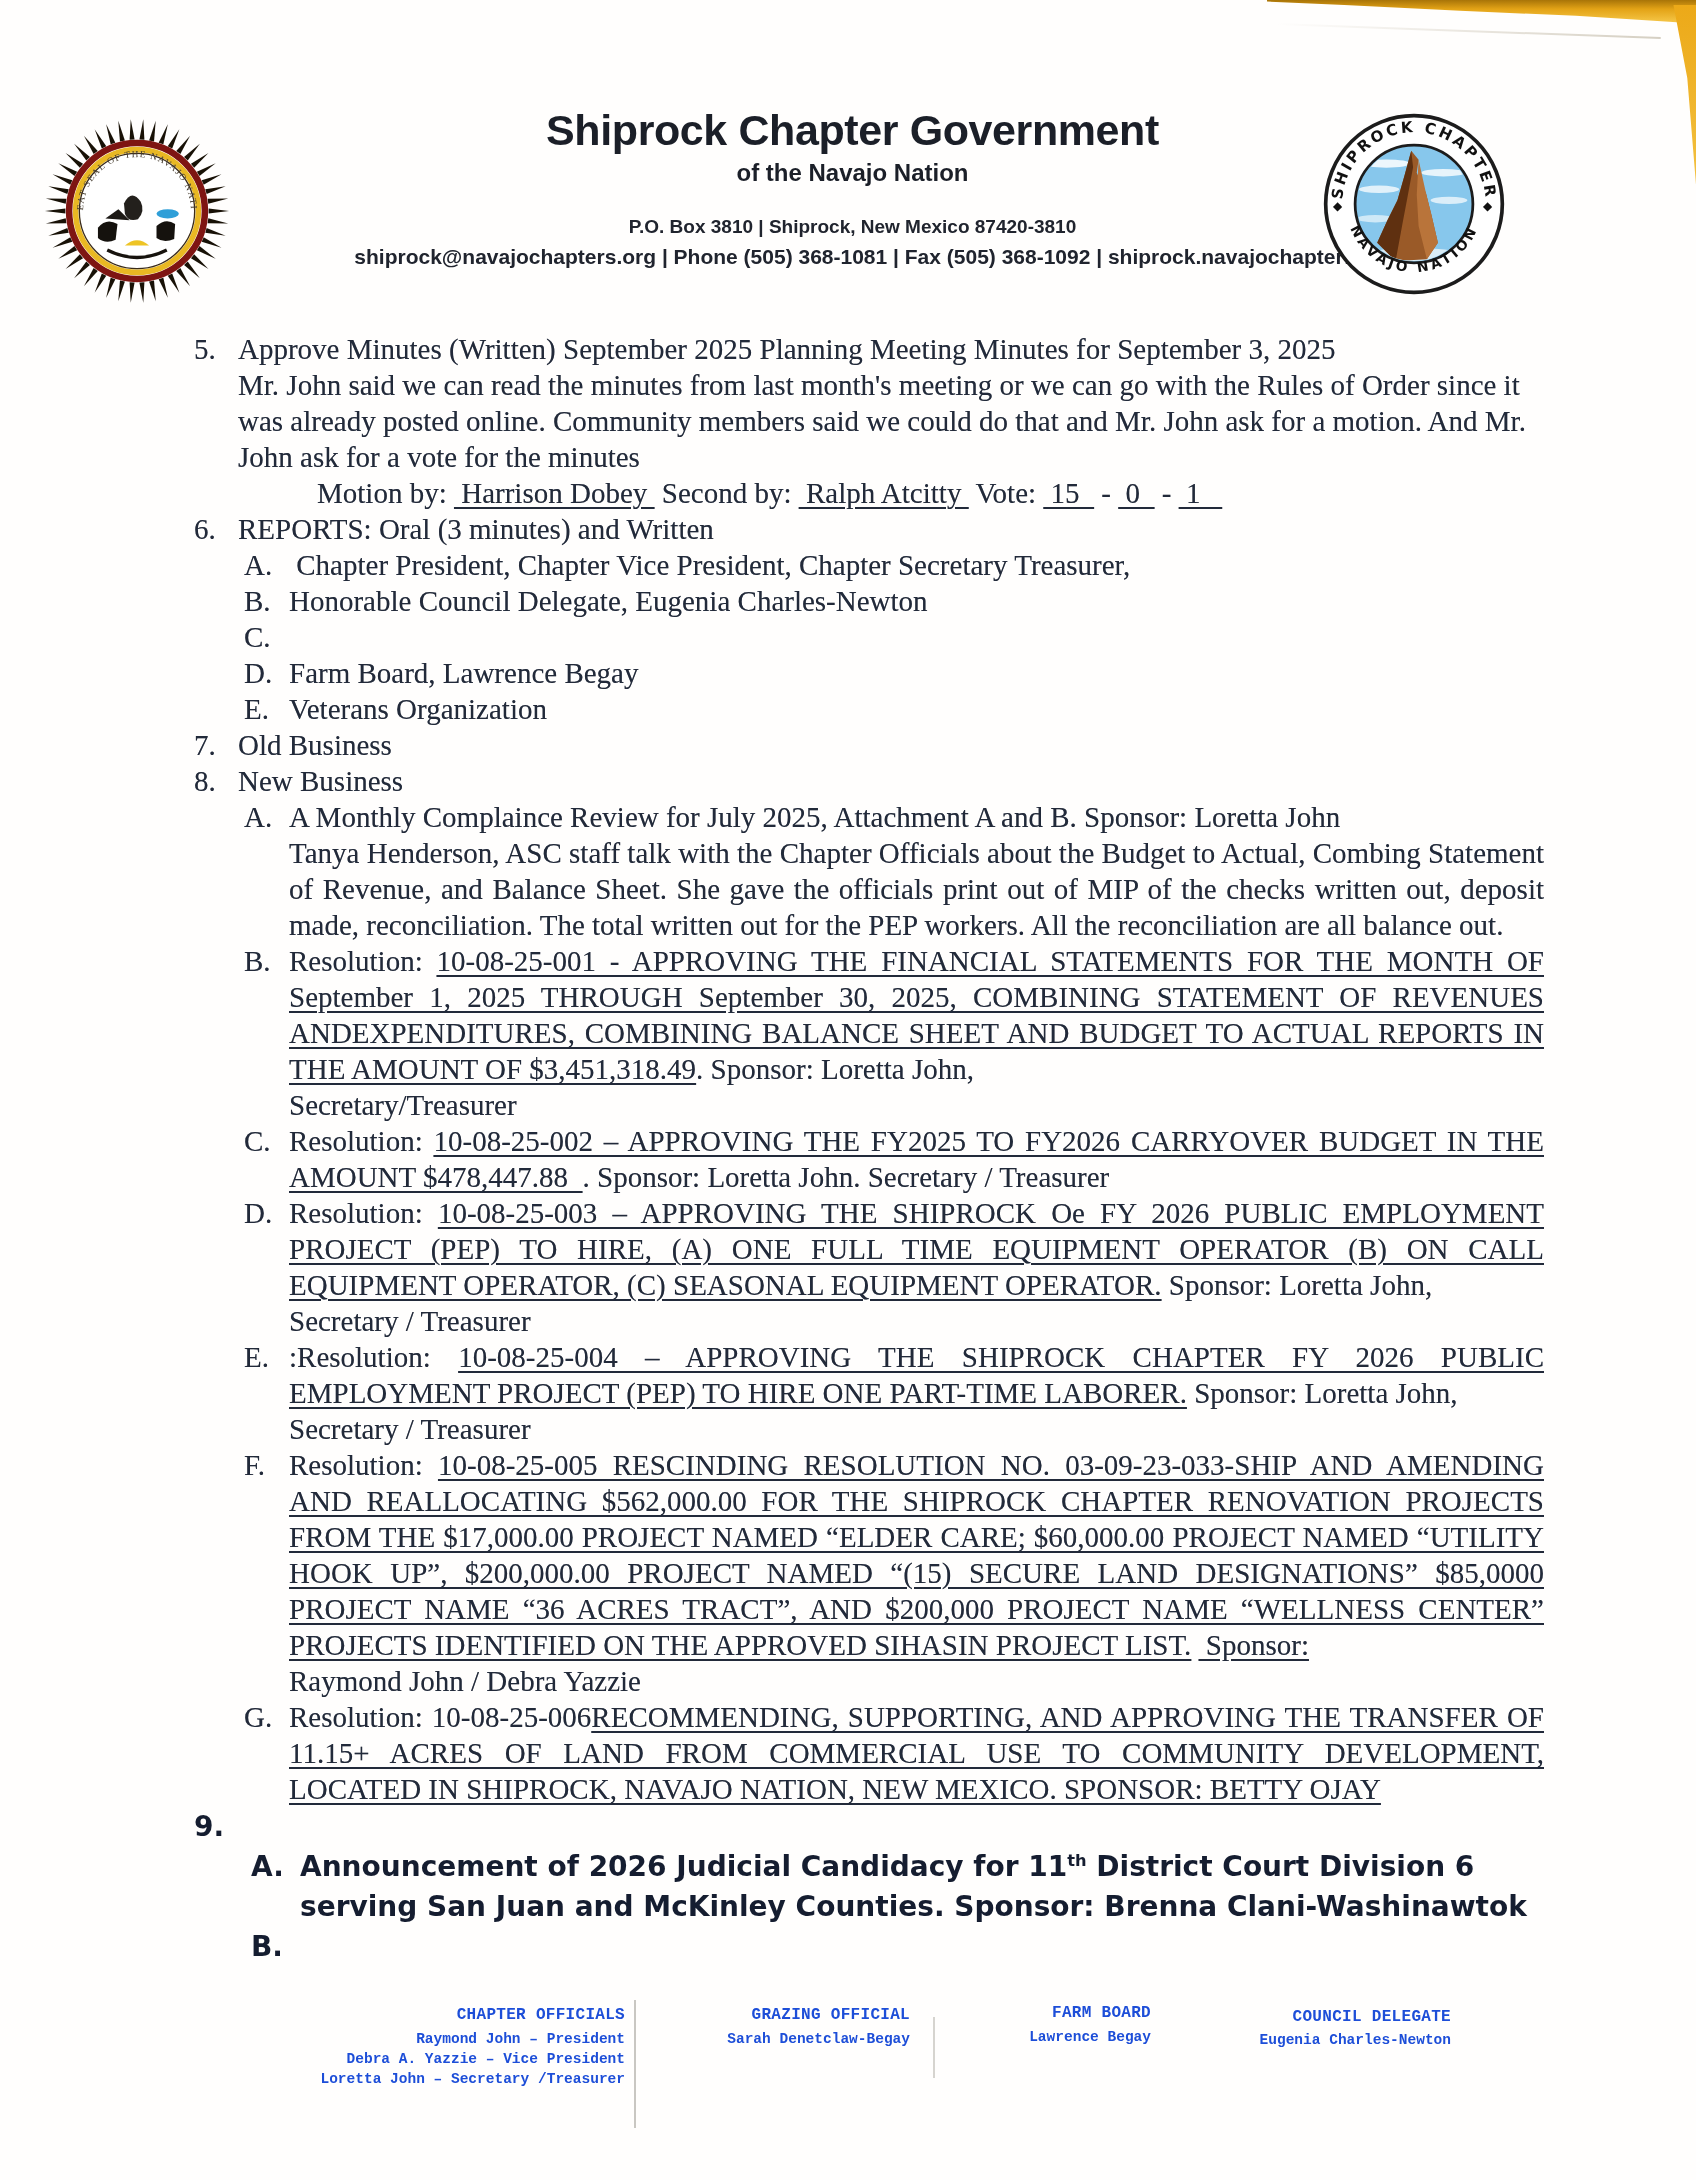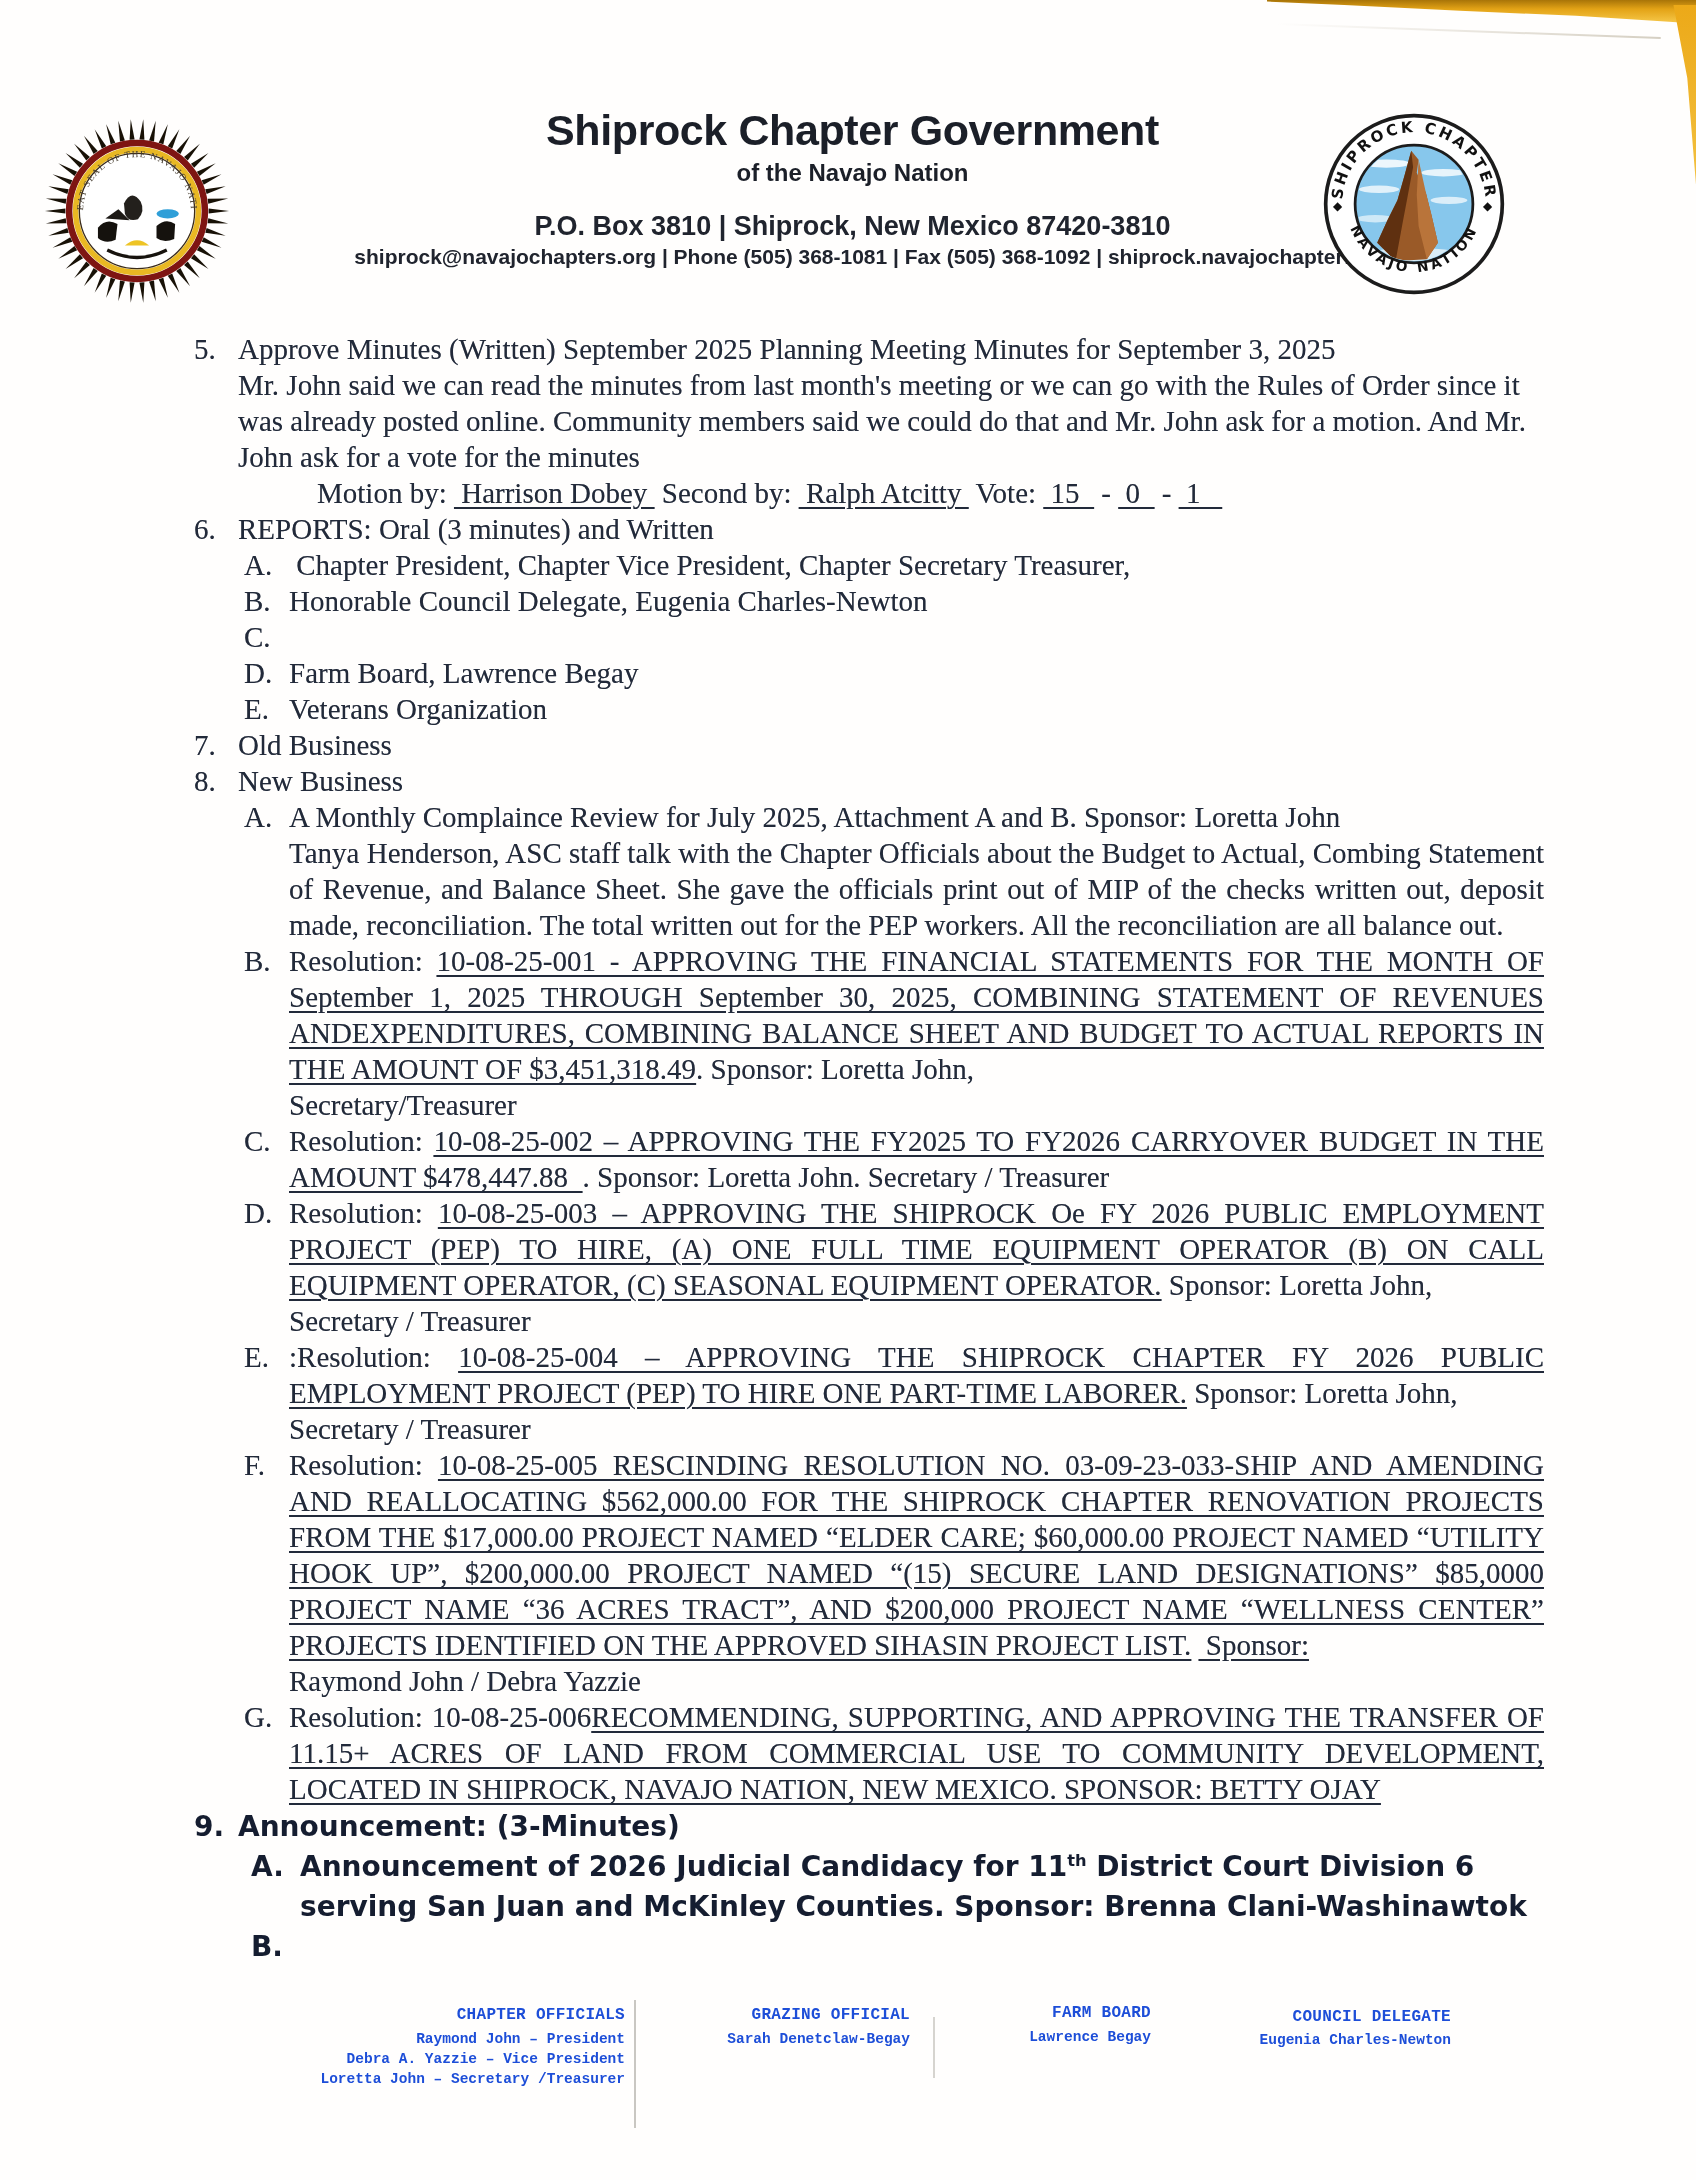--- a/index.html
+++ b/index.html
@@ -18,21 +18,21 @@
     transform:rotate(2.1deg);transform-origin:left top;}
 
   
   .header{position:relative;height:319px;}
   .htext{padding-top:107px;text-align:center;padding-left:8px;}
   .title{font-family:"Liberation Sans",sans-serif;font-weight:bold;font-size:43px;
          line-height:46px;color:#1b1f28;letter-spacing:-0.4px;}
   .subtitle{font-family:"Liberation Sans",sans-serif;font-weight:bold;font-size:24px;
          line-height:39px;color:#1b1f28;}
   .addr{margin-top:22px;font-family:"Liberation Sans",sans-serif;font-weight:600;
-        font-size:27px;line-height:25.6px;color:#20242e;}
+        font-size:19px;line-height:25.6px;color:#20242e;}
   .contact{margin-top:4.3px;font-family:"Liberation Sans",sans-serif;font-weight:600;
         font-size:21px;line-height:25.6px;color:#20242e;}
   .seal{position:absolute;}
   .seal-left{left:44px;top:118px;width:186px;height:186px;}
   .seal-right{left:1322px;top:112px;width:184px;height:184px;}
 
   
   .content{position:relative;margin-top:12px;font-size:29px;line-height:36px;
            text-shadow:0 0 0.5px rgba(34,42,58,0.45);}
   .row{display:flex;align-items:flex-start;}
@@ -245,21 +245,20 @@
       <div class="row row2 just">
         <span class="num">F.</span>
         <div class="txt"><span>Resolution: </span><span class="u">10-08-25-005 RESCINDING RESOLUTION NO. 03-09-23-033-SHIP AND AMENDING AND REALLOCATING $562,000.00 FOR THE SHIPROCK CHAPTER RENOVATION PROJECTS FROM THE $17,000.00 PROJECT NAMED “ELDER CARE; $60,000.00 PROJECT NAMED “UTILITY HOOK UP”, $200,000.00 PROJECT NAMED “(15) SECURE LAND DESIGNATIONS” $85,0000 PROJECT NAME “36 ACRES TRACT”, AND $200,000 PROJECT NAME “WELLNESS CENTER” PROJECTS IDENTIFIED ON THE APPROVED SIHASIN PROJECT LIST.</span><span> </span><span class="u">&nbsp;Sponsor:</span><br><span>Raymond John / Debra Yazzie</span></div>
       </div>
       <div class="row row2 just">
         <span class="num">G.</span>
         <div class="txt"><span>Resolution: 10-08-25-006</span><span class="u">RECOMMENDING, SUPPORTING, AND APPROVING THE TRANSFER OF 11.15+ ACRES OF LAND FROM COMMERCIAL USE TO COMMUNITY DEVELOPMENT, LOCATED IN SHIPROCK, NAVAJO NATION, NEW MEXICO. SPONSOR: BETTY OJAY</span></div>
       </div>
       <div class="row row1 ann">
         <span class="num">9.</span>
-        <div class="txt"><span>Announcement: (3-Minutes)</span></div>
       </div>
       <div class="row row2a ann">
         <span class="num">A.</span>
         <div class="txt"><span>Announcement of 2026 Judicial Candidacy for 11</span><sup>th</sup><span> District Court Division 6 serving San Juan and McKinley Counties. Sponsor: Brenna Clani-Washinawtok</span></div>
       </div>
       <div class="row row2a ann">
         <span class="num">B.</span>
       </div>
     </div>
 

